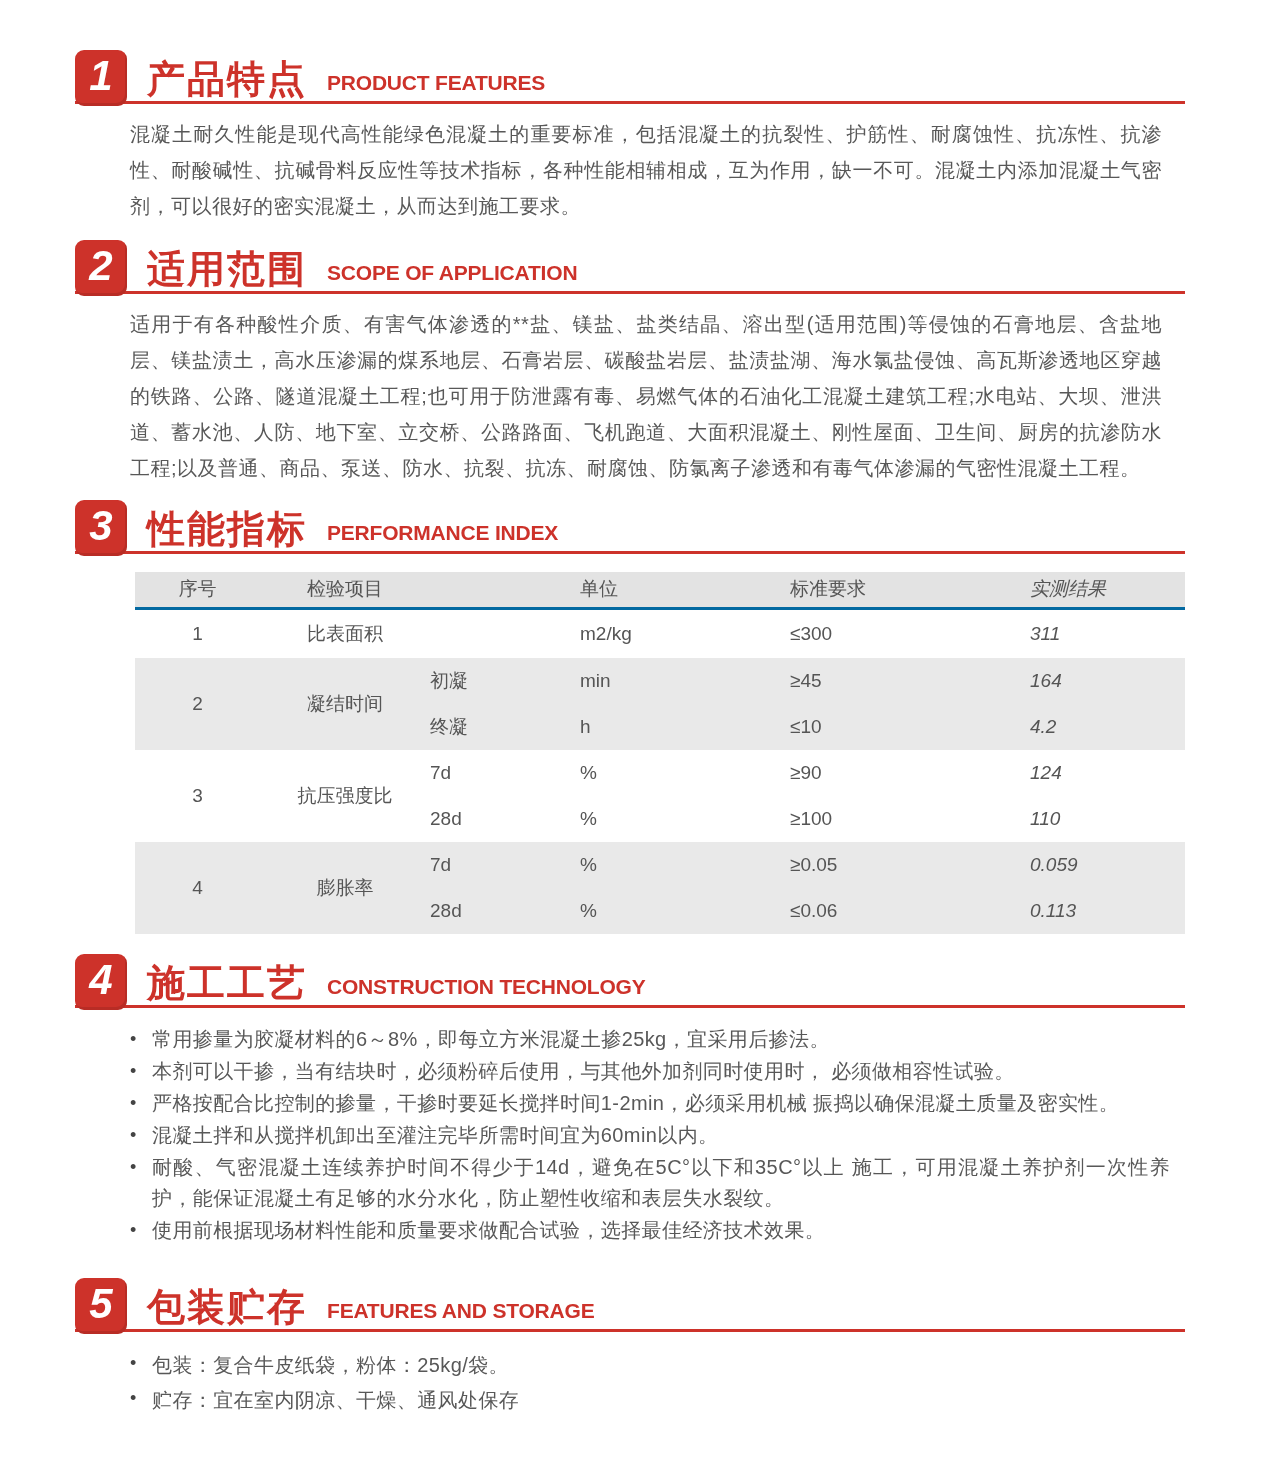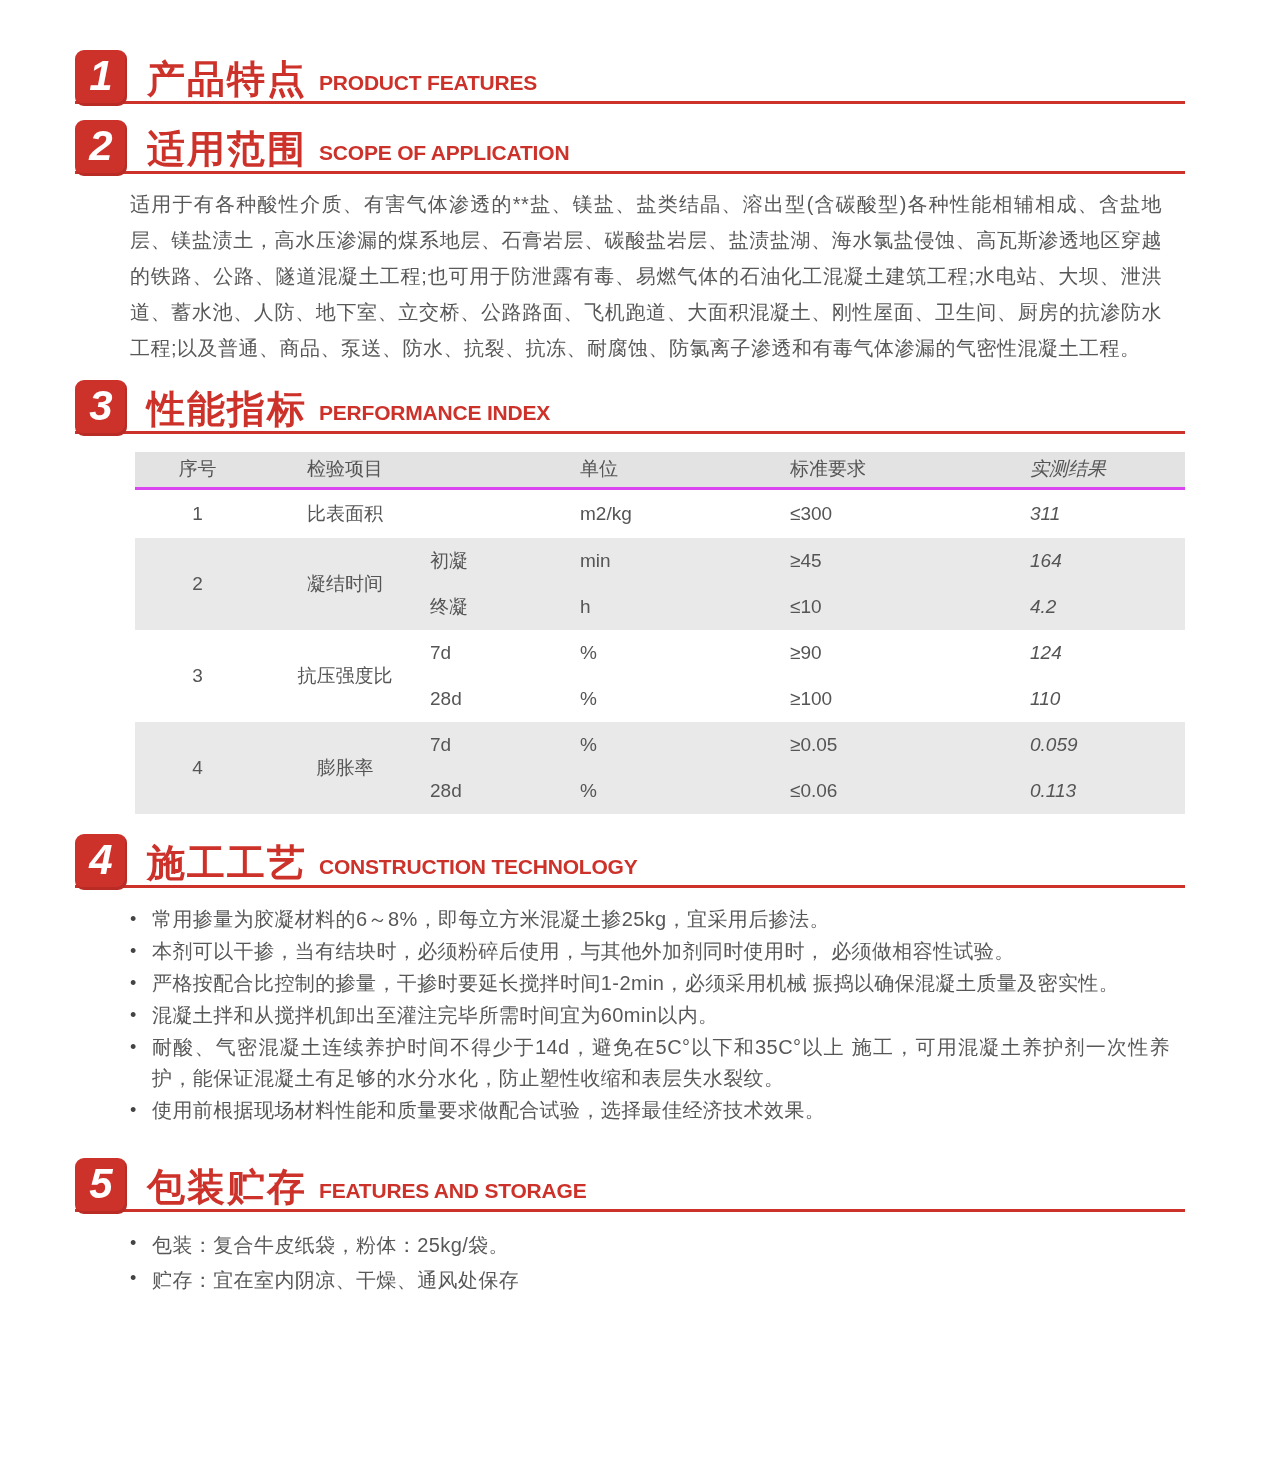--- a/index.html
+++ b/index.html
@@ -27,21 +27,21 @@
     transform:translateY(5px);
     box-shadow:inset -2px -3px 0 rgba(0,0,0,0.10);
     flex:0 0 auto;
   }
   .badge span{
     color:#fff;font-size:42px;font-weight:bold;font-style:italic;line-height:1;
     transform:translateY(-2px);
   }
   .t-zh{
     font-size:38px;font-weight:900;color:var(--red);
-    margin:0 0 3px 20px;line-height:1;letter-spacing:2px;white-space:nowrap;
+    margin:0 8px 3px 20px;line-height:1;letter-spacing:2px;white-space:nowrap;
   }
   .t-en{
     font-size:21px;font-weight:bold;color:var(--red);
     margin:0 0 6px 12px;letter-spacing:-0.2px;white-space:nowrap;
   }
   
   .body-text{
     margin:12px 118px 0 130px;
     font-size:20px;line-height:36px;color:var(--ink);
     text-align:justify;letter-spacing:0.5px;
@@ -52,21 +52,21 @@
   .sec-5{margin-top:34px;}
   
   table.perf{
     margin:18px 95px 0 135px;width:1050px;
     border-collapse:collapse;table-layout:fixed;
     font-size:19px;color:#555;
   }
   table.perf td{padding:0;vertical-align:middle;}
   col.c1{width:125px;} col.c2{width:170px;} col.c3{width:150px;}
   col.c4{width:210px;} col.c5{width:240px;} col.c6{width:155px;}
-  tr.thead td{height:36px;background:var(--gray-head);border-bottom:3px solid #d946ef;}
+  tr.thead td{height:36px;background:var(--gray-head);border-bottom:3px solid #0369a1;}
   tr.r-single td{height:50px;background:#ffffff;}
   tr.sub td{height:46px;}
   tr.row-g td{background:var(--gray-row);}
   tr.row-w td{background:#ffffff;}
   td.a-c{text-align:center;}
   td.a-sub{padding-left:20px;text-align:left;margin-left:39px;}
   td.a-unit{padding-left:18px;text-align:left;}
   td.a-std{padding-left:18px;text-align:left;}
   td.a-res{padding-left:14px;text-align:left;font-style:italic;}
   
@@ -90,31 +90,32 @@
 <div class="page">
 
   <section class="sec sec-1">
     <div class="sec-header">
       <div class="badge">
         <span>1</span>
       </div>
       <h2 class="t-zh">产品特点</h2>
       <span class="t-en">PRODUCT FEATURES</span>
     </div>
+    <p class="body-text">混凝土耐久性能是现代高性能绿色混凝土的重要标准，包括混凝土的抗裂性、护筋性、耐腐蚀性、抗冻性、抗渗性、耐酸碱性、抗碱骨料反应性等技术指标，各种性能相辅相成，互为作用，缺一不可。混凝土内添加混凝土气密剂，可以很好的密实混凝土，从而达到施工要求。</p>
   </section>
 
   <section class="sec sec-2">
     <div class="sec-header">
       <div class="badge">
         <span>2</span>
       </div>
       <h2 class="t-zh">适用范围</h2>
       <span class="t-en">SCOPE OF APPLICATION</span>
     </div>
-    <p class="body-text">适用于有各种酸性介质、有害气体渗透的**盐、镁盐、盐类结晶、溶出型(含碳酸型)各种性能相辅相成、含盐地层、镁盐渍土，高水压渗漏的煤系地层、石膏岩层、碳酸盐岩层、盐渍盐湖、海水氯盐侵蚀、高瓦斯渗透地区穿越的铁路、公路、隧道混凝土工程;也可用于防泄露有毒、易燃气体的石油化工混凝土建筑工程;水电站、大坝、泄洪道、蓄水池、人防、地下室、立交桥、公路路面、飞机跑道、大面积混凝土、刚性屋面、卫生间、厨房的抗渗防水工程;以及普通、商品、泵送、防水、抗裂、抗冻、耐腐蚀、防氯离子渗透和有毒气体渗漏的气密性混凝土工程。</p>
+    <p class="body-text">适用于有各种酸性介质、有害气体渗透的**盐、镁盐、盐类结晶、溶出型(适用范围)等侵蚀的石膏地层、含盐地层、镁盐渍土，高水压渗漏的煤系地层、石膏岩层、碳酸盐岩层、盐渍盐湖、海水氯盐侵蚀、高瓦斯渗透地区穿越的铁路、公路、隧道混凝土工程;也可用于防泄露有毒、易燃气体的石油化工混凝土建筑工程;水电站、大坝、泄洪道、蓄水池、人防、地下室、立交桥、公路路面、飞机跑道、大面积混凝土、刚性屋面、卫生间、厨房的抗渗防水工程;以及普通、商品、泵送、防水、抗裂、抗冻、耐腐蚀、防氯离子渗透和有毒气体渗漏的气密性混凝土工程。</p>
   </section>
 
   <section class="sec sec-3">
     <div class="sec-header">
       <div class="badge">
         <span>3</span>
       </div>
       <h2 class="t-zh">性能指标</h2>
       <span class="t-en">PERFORMANCE INDEX</span>
     </div>

